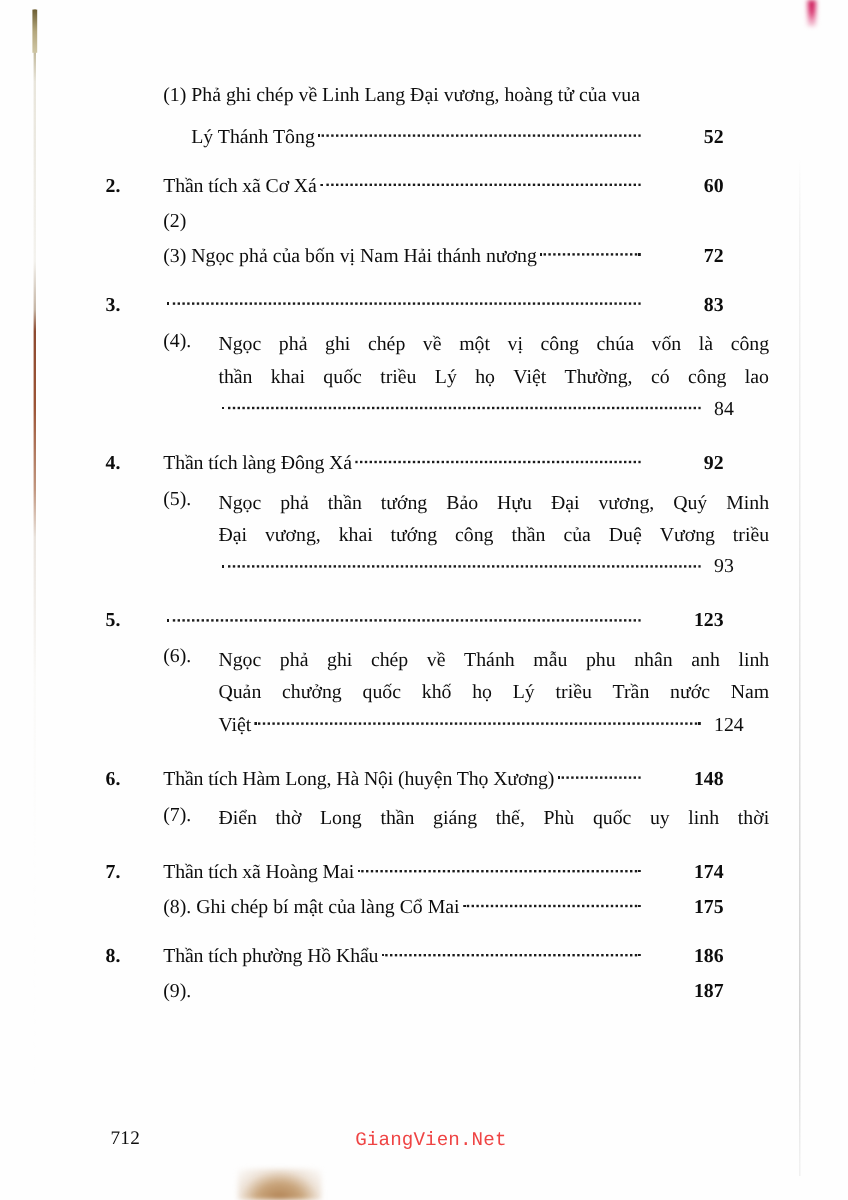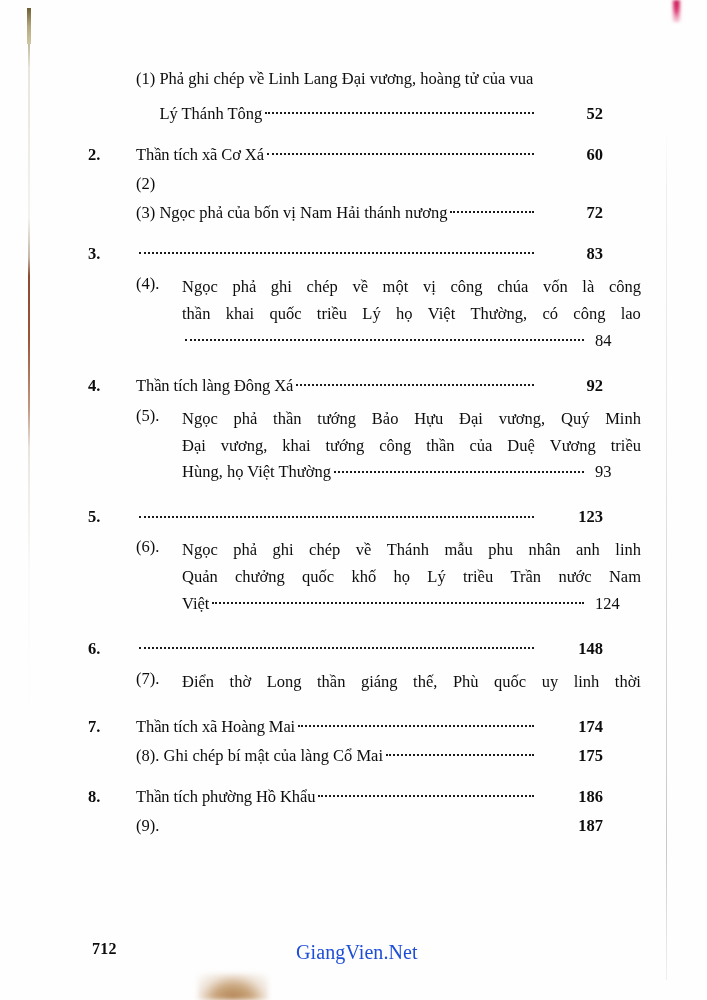--- a/index.html
+++ b/index.html
@@ -237,31 +237,31 @@
     position: absolute;
     left: 0;
     bottom: 36px;
     width: 707px;
     height: 24px;
   }
   .folio {
     position: absolute;
     left: 92px;
     top: 0;
-    font-weight: bold;
+    font-weight: normal;
     font-size: 16px;
     letter-spacing: 0.3px;
   }
   .watermark {
     position: absolute;
     left: 296px;
     top: 1px;
-    color: #1d4ed8;
-    font-family: Liberation Serif, serif;
-    font-size: 20px;
+    color: #ef4444;
+    font-family: Liberation Mono, monospace;
+    font-size: 16px;
     letter-spacing: 0.1px;
   }
 </style>
 </head>
 <body>
 
 <div class="page-scan"></div>
 <div class="binding-edge"></div>
 <div class="binding-edge-top"></div>
 <div class="right-edge"></div>
@@ -393,21 +393,20 @@
               <span>tướng</span>
               <span>công</span>
               <span>thần</span>
               <span>của</span>
               <span>Duệ</span>
               <span>Vương</span>
               <span>triều</span>
             </span>
           </div>
           <div class="pline">
-            <span class="txt">Hùng, họ Việt Thường</span>
             <span class="leader" style="flex:1 1 auto"></span>
             <span class="pg">93</span>
           </div>
         </div>
       </div>
     </div>
     <div class="entry">
       <div class="line row-major">
         <div class="num-major">5.</div>
         <div class="leader"></div>
@@ -451,20 +450,21 @@
             <span class="txt">Việt</span>
             <span class="leader" style="flex:1 1 auto"></span>
             <span class="pg">124</span>
           </div>
         </div>
       </div>
     </div>
     <div class="entry">
       <div class="line row-major">
         <div class="num-major">6.</div>
+        <div class="title">Thần tích Hàm Long, Hà Nội (huyện Thọ Xương)</div>
         <div class="leader"></div>
         <div class="pagenum">148</div>
       </div>
     </div>
     <div class="entry">
       <div class="para-entry">
         <div class="marker">(7).</div>
         <div class="para-body ind-sub">
           <div class="pline first">
             <span class="jtxt">

